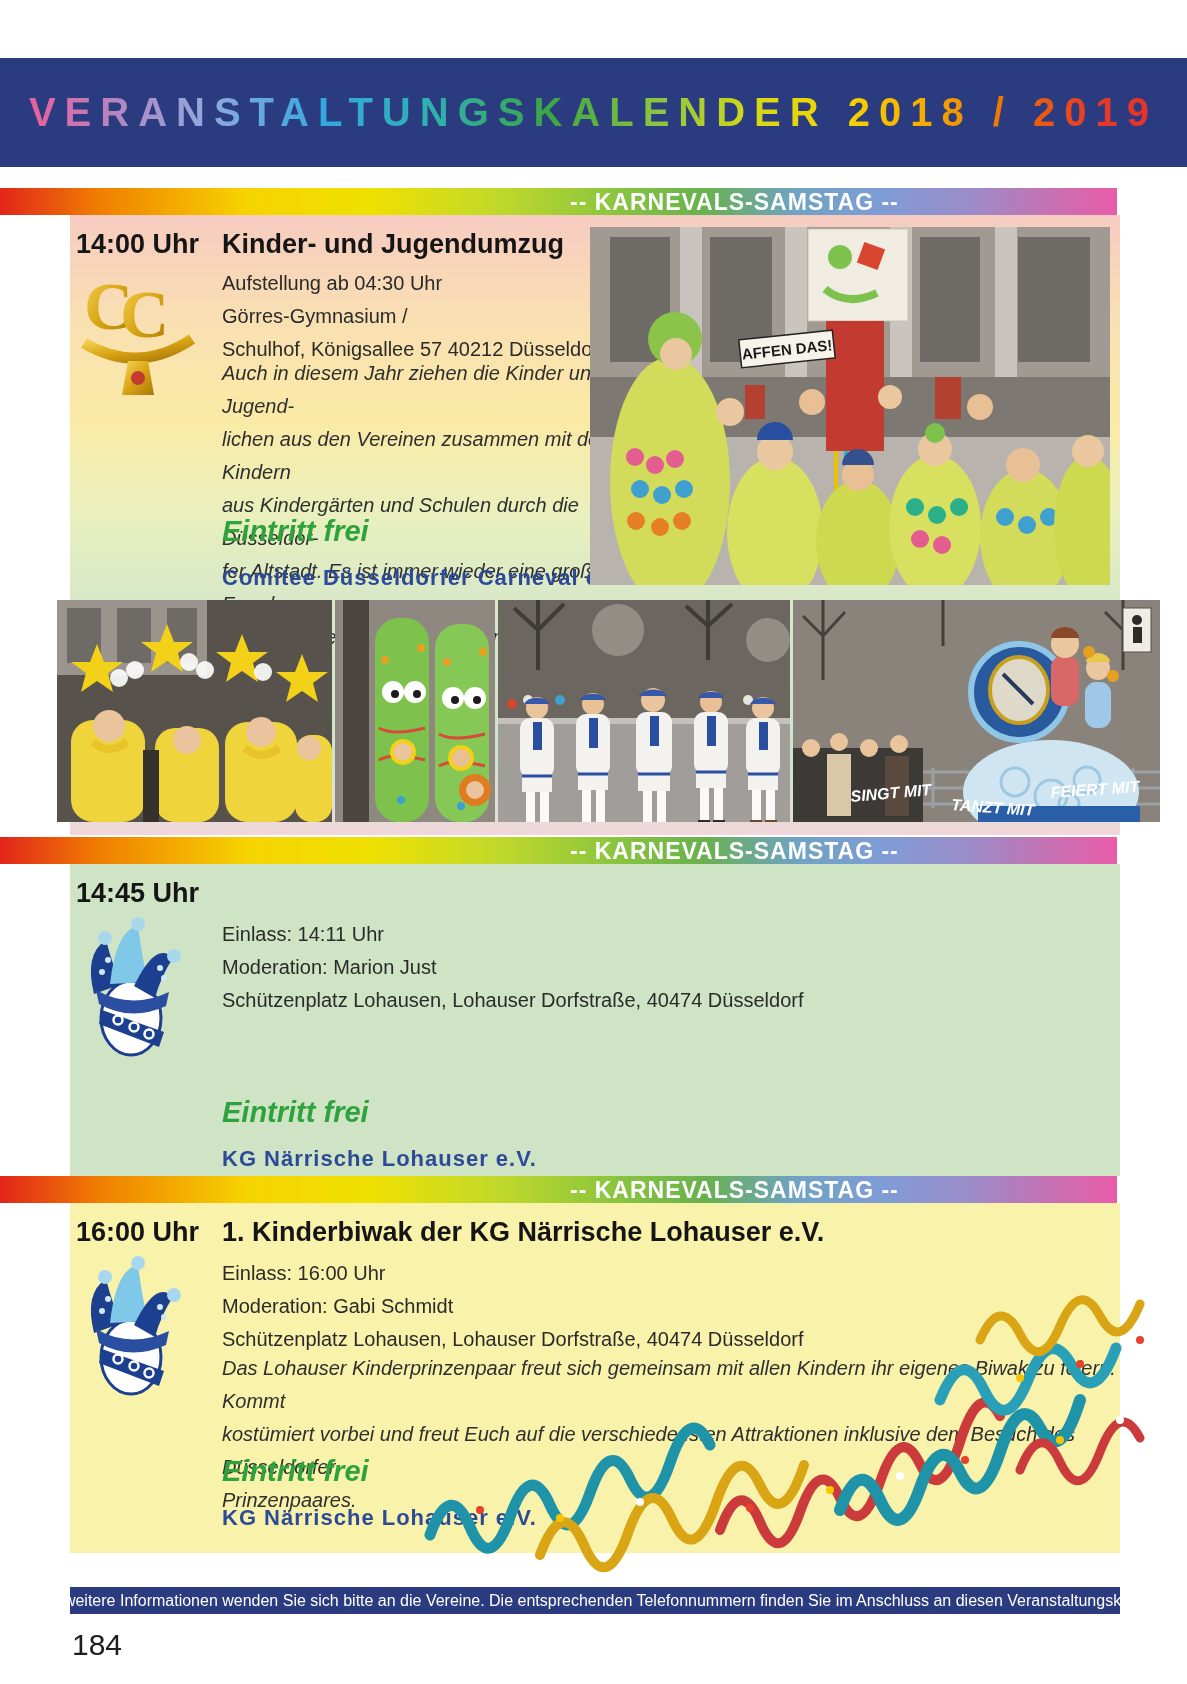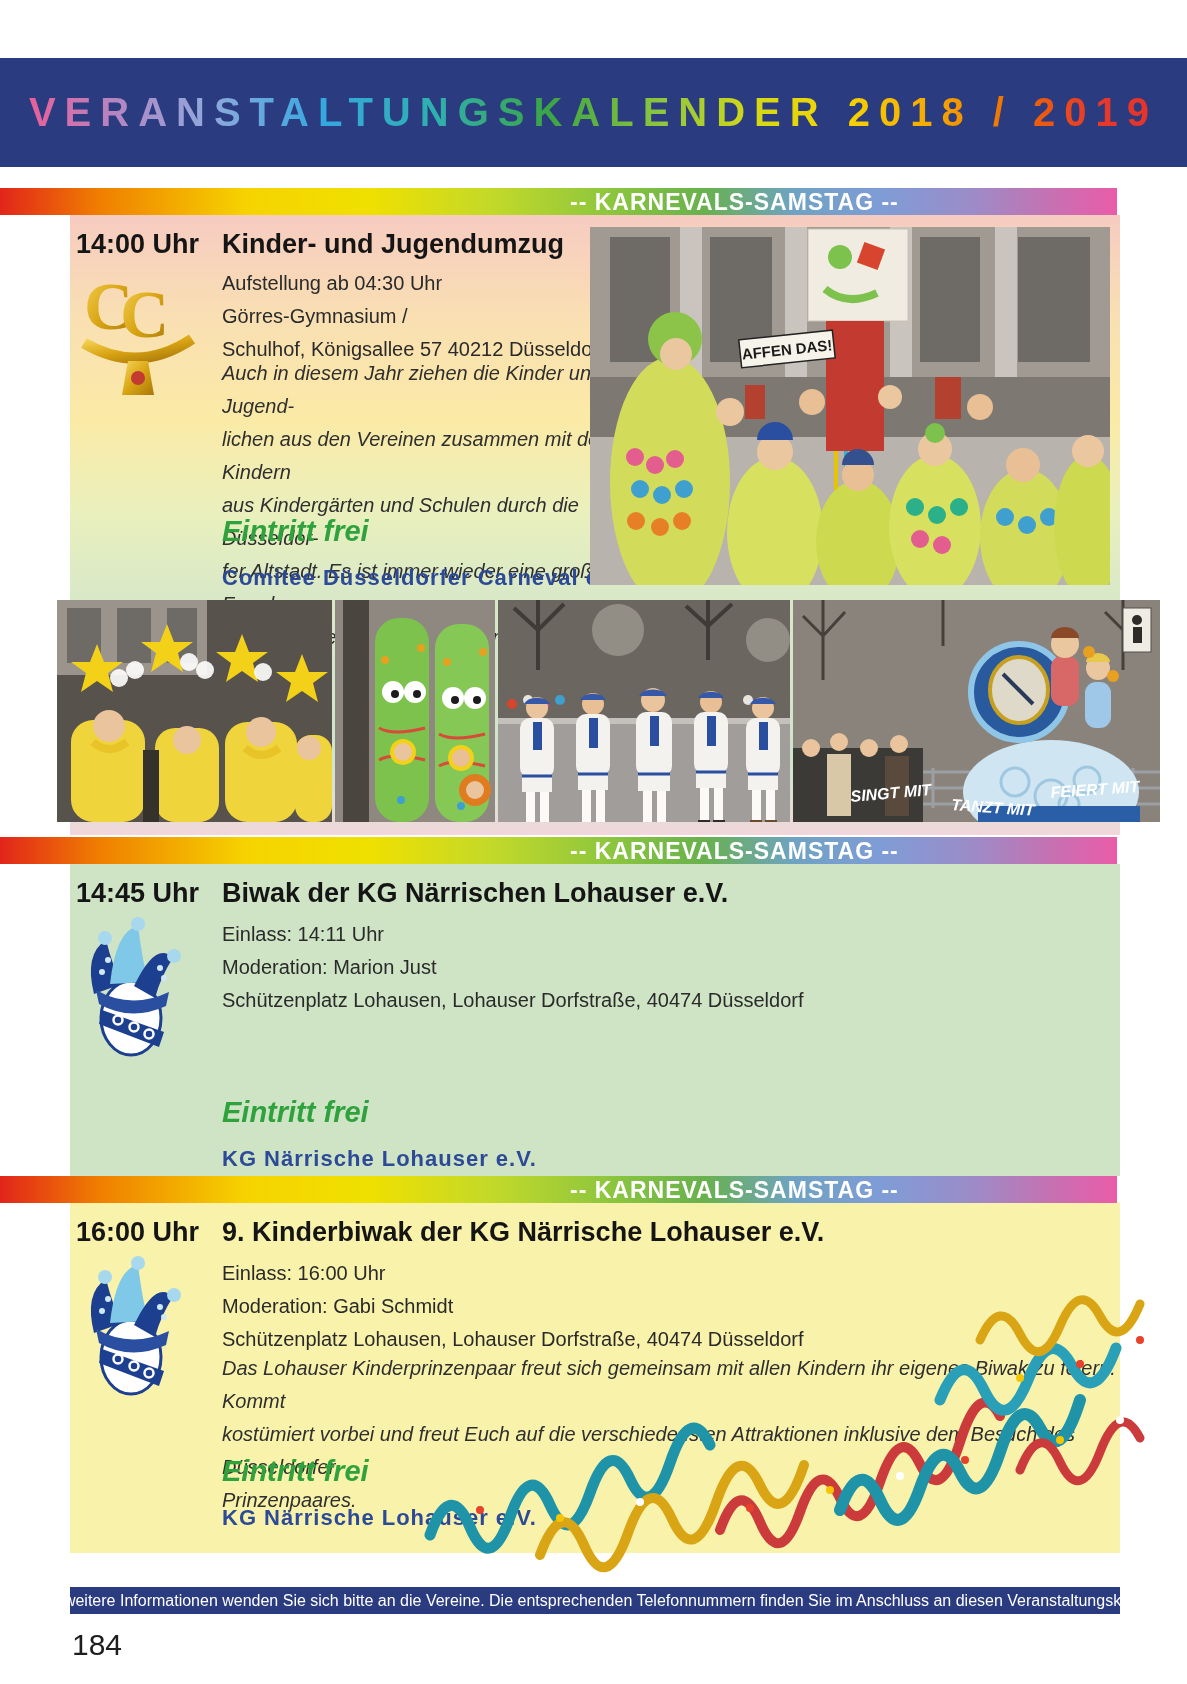--- a/index.html
+++ b/index.html
@@ -419,21 +419,20 @@
   </g>
 </svg>
 
 <div class="datebar" style="top:837px">
   <span class="datebar-date">02.03.2019</span>
   <span class="datebar-label">-- KARNEVALS-SAMSTAG --</span>
 </div>
 
 <div class="block block-2">
   <div class="ev-time">14:45 Uhr</div>
-  <div class="ev-title">Biwak der KG Närrischen Lohauser e.V.</div>
 
   <svg class="logo" style="left:6px;top:50px" width="105" height="145" viewBox="0 0 105 145">
     <ellipse cx="55" cy="104" rx="30" ry="37" fill="#ffffff" stroke="#1d3f8f" stroke-width="3"></ellipse>
     <path d="M18 80 Q8 40 30 26 Q37 54 46 70 Z" fill="#1d3f8f"></path>
     <path d="M34 70 Q40 16 62 12 Q66 44 72 68 Z" fill="#7fc8e8"></path>
     <path d="M58 72 Q80 26 97 44 Q85 62 79 84 Z" fill="#1d3f8f"></path>
     <path d="M20 76 Q55 96 93 78 L90 92 Q55 108 23 90 Z" fill="#2a4fa0"></path>
     <circle cx="29" cy="24" r="7" fill="#a8d8ee"></circle>
       <circle cx="62" cy="10" r="7" fill="#a8d8ee"></circle>
       <circle cx="98" cy="42" r="7" fill="#a8d8ee"></circle>
@@ -462,21 +461,21 @@
   <div class="ev-org" style="top:282px">KG Närrische Lohauser e.V.</div>
 </div>
 
 <div class="datebar" style="top:1176px">
   <span class="datebar-date">02.03.2019</span>
   <span class="datebar-label">-- KARNEVALS-SAMSTAG --</span>
 </div>
 
 <div class="block block-3">
   <div class="ev-time">16:00 Uhr</div>
-  <div class="ev-title">9. Kinderbiwak der KG Närrische Lohauser e.V.</div>
+  <div class="ev-title">1. Kinderbiwak der KG Närrische Lohauser e.V.</div>
 
   <svg class="logo" style="left:6px;top:50px" width="105" height="145" viewBox="0 0 105 145">
     <ellipse cx="55" cy="104" rx="30" ry="37" fill="#ffffff" stroke="#1d3f8f" stroke-width="3"></ellipse>
     <path d="M18 80 Q8 40 30 26 Q37 54 46 70 Z" fill="#1d3f8f"></path>
     <path d="M34 70 Q40 16 62 12 Q66 44 72 68 Z" fill="#7fc8e8"></path>
     <path d="M58 72 Q80 26 97 44 Q85 62 79 84 Z" fill="#1d3f8f"></path>
     <path d="M20 76 Q55 96 93 78 L90 92 Q55 108 23 90 Z" fill="#2a4fa0"></path>
     <circle cx="29" cy="24" r="7" fill="#a8d8ee"></circle>
       <circle cx="62" cy="10" r="7" fill="#a8d8ee"></circle>
       <circle cx="98" cy="42" r="7" fill="#a8d8ee"></circle>

